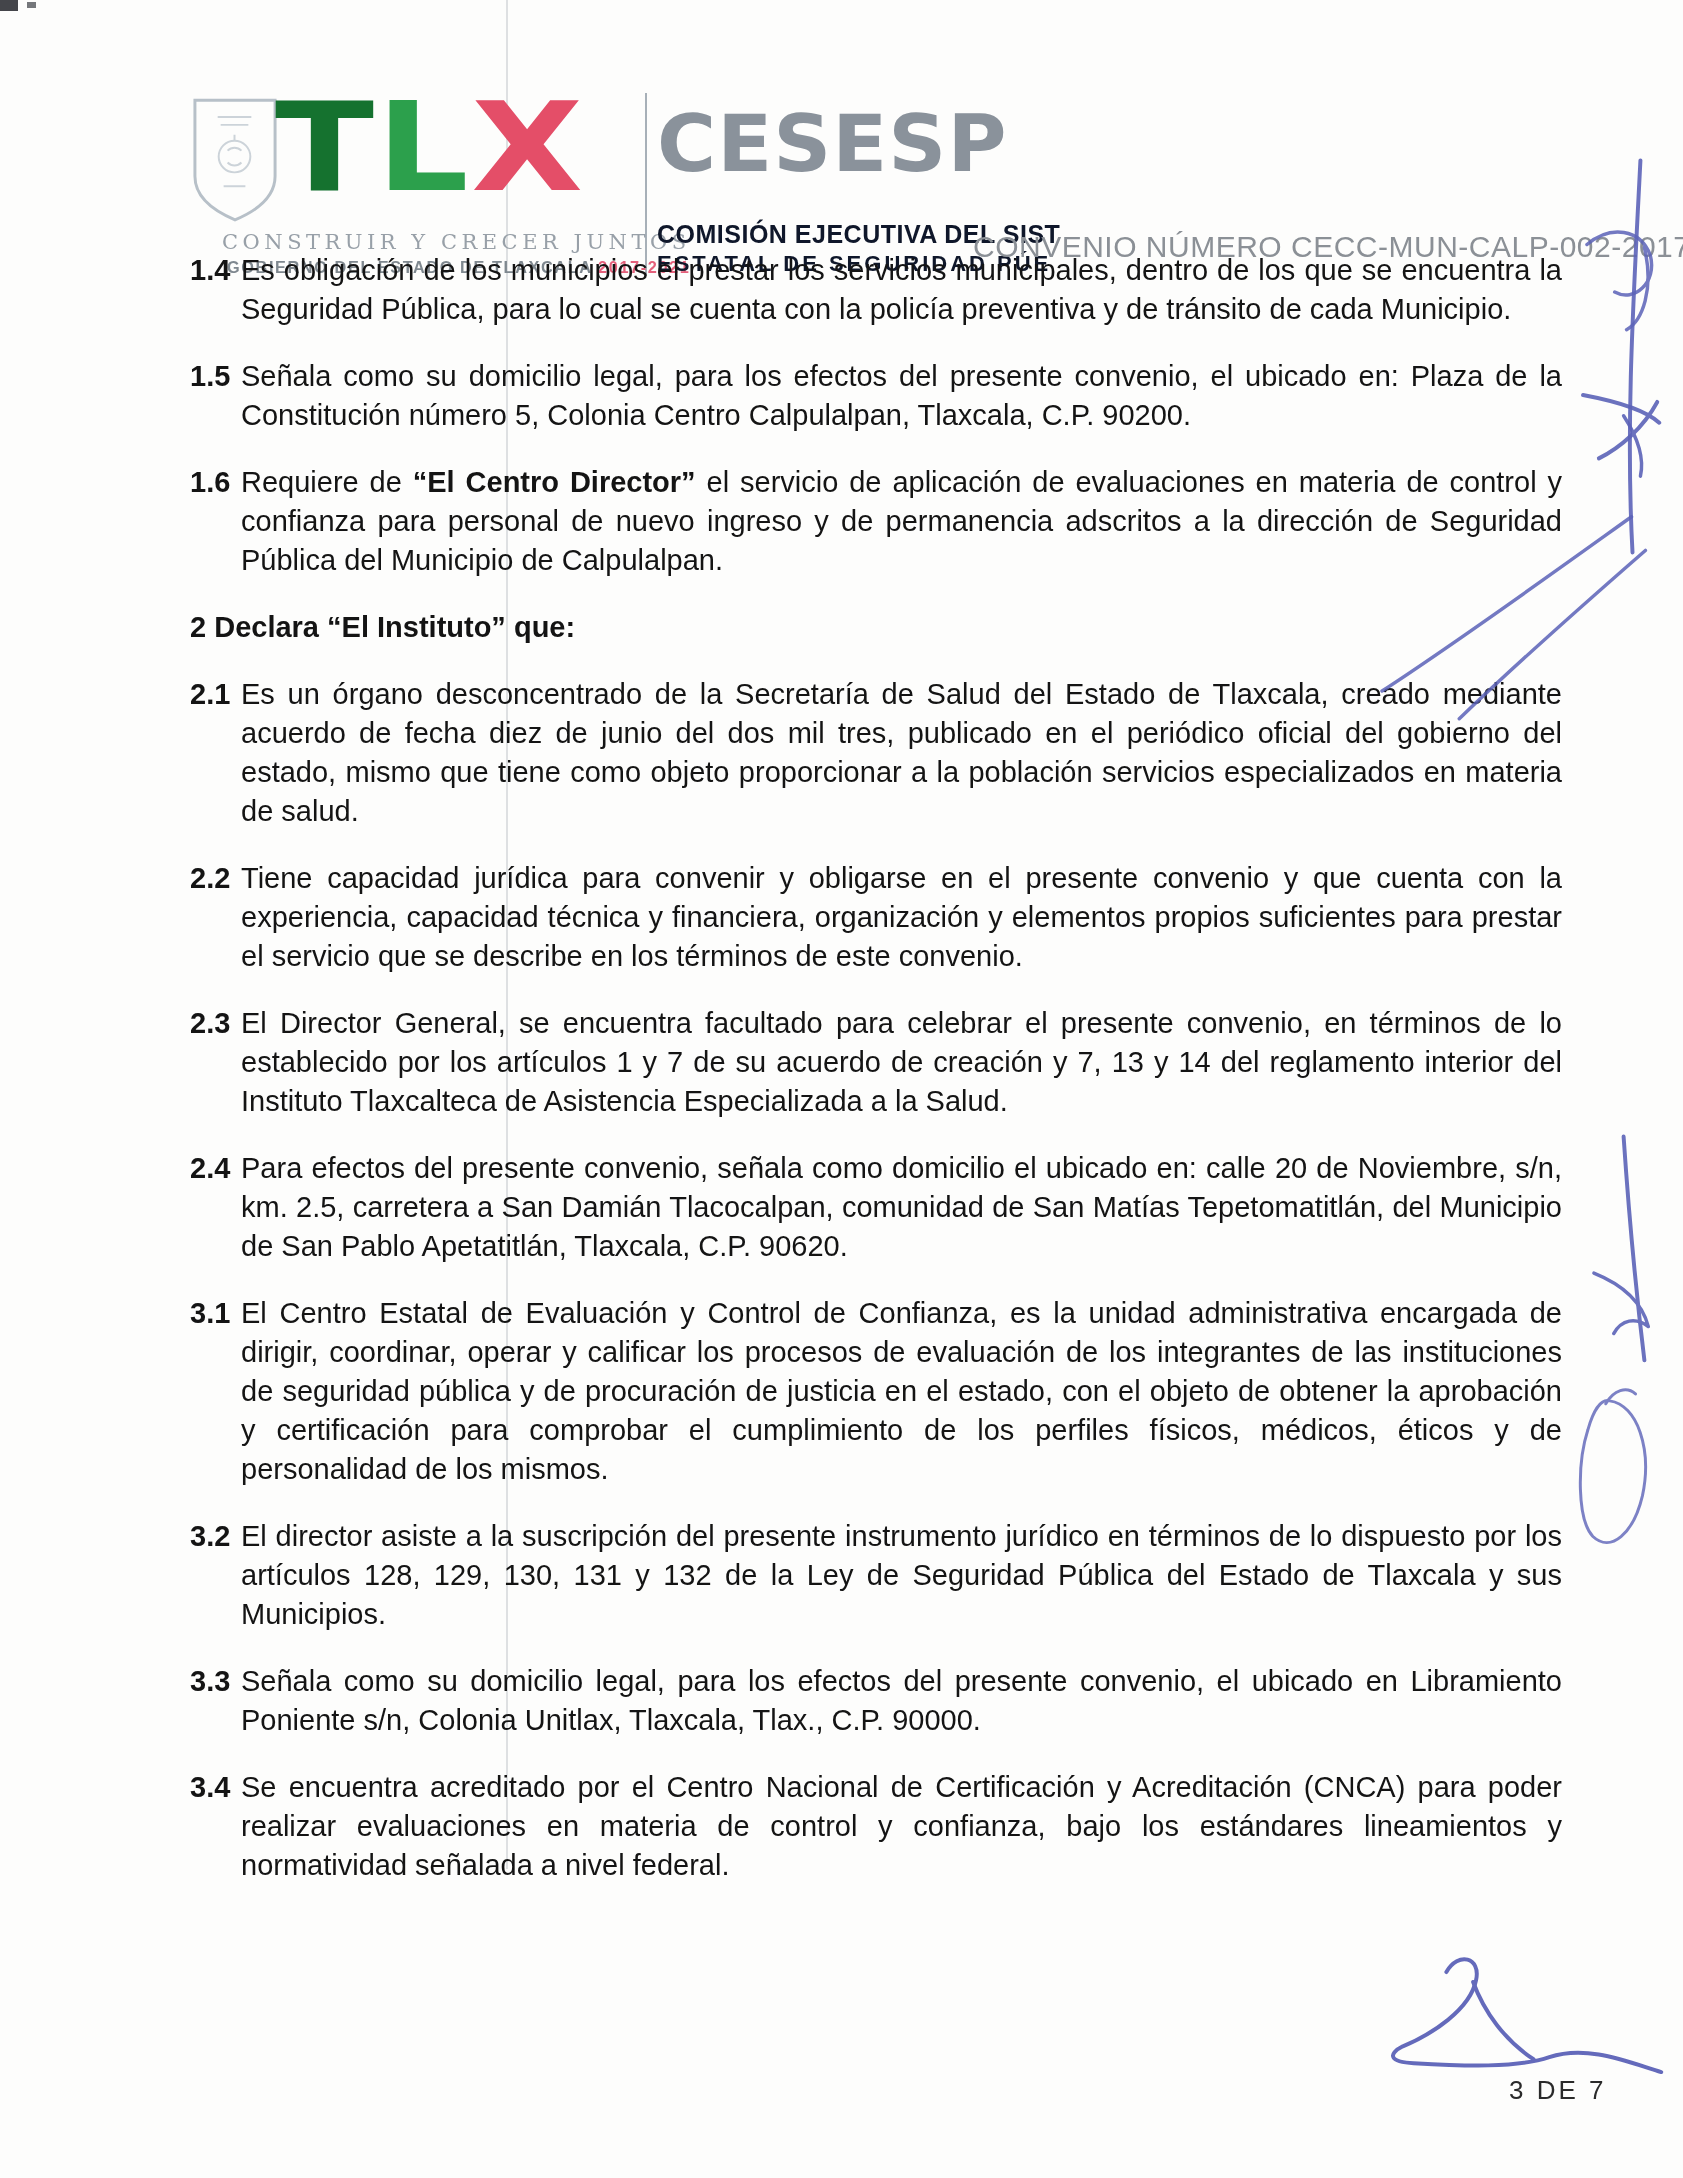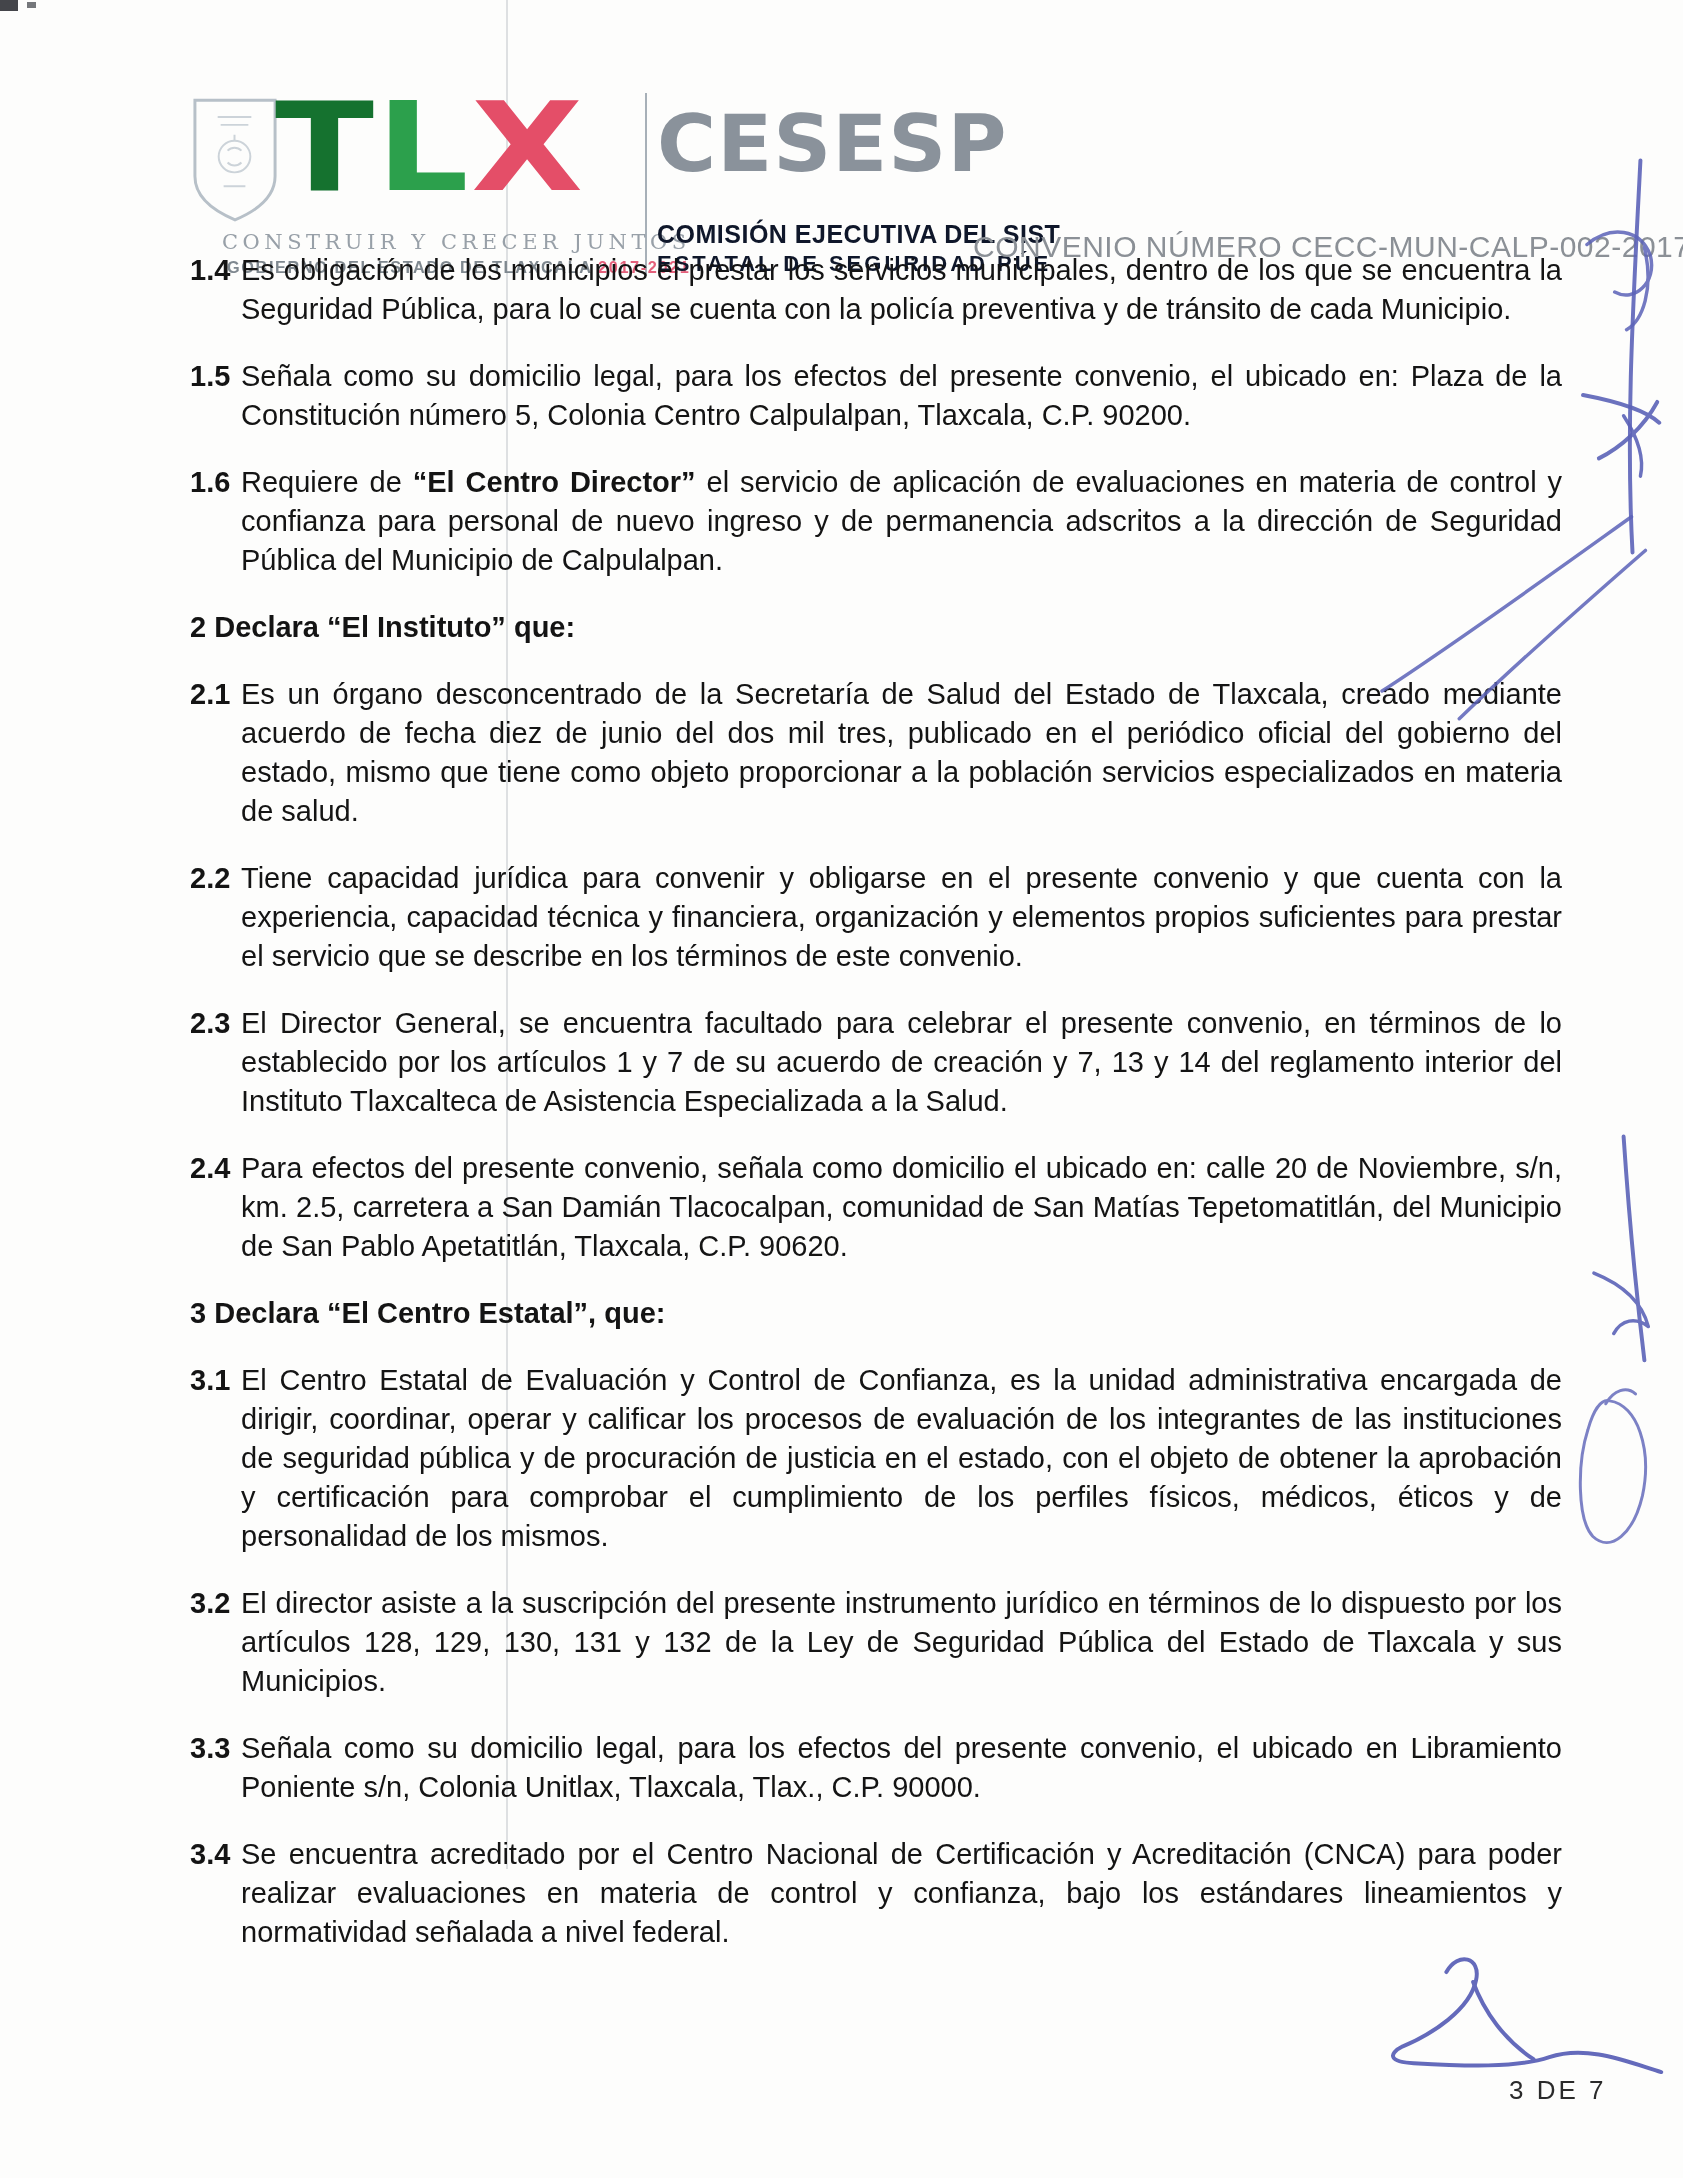--- a/index.html
+++ b/index.html
@@ -105,21 +105,20 @@
 
   <div class="main">
       <div class="para item"><span class="pnum">1.4</span> <span class="ptext"><span>Es obligación de los municipios el prestar los servicios municipales, dentro de los que se encuentra la Seguridad Pública, para lo cual se cuenta con la policía preventiva y de tránsito de cada Municipio.</span></span></div>
       <div class="para item"><span class="pnum">1.5</span> <span class="ptext"><span>Señala como su domicilio legal, para los efectos del presente convenio, el ubicado en: Plaza de la Constitución número 5, Colonia Centro Calpulalpan, Tlaxcala, C.P. 90200.</span></span></div>
       <div class="para item"><span class="pnum">1.6</span> <span class="ptext"><span>Requiere de </span><b>“El Centro Director”</b><span> el servicio de aplicación de evaluaciones en materia de control y confianza para personal de nuevo ingreso y de permanencia adscritos a la dirección de Seguridad Pública del Municipio de Calpulalpan.</span></span></div>
       <div class="para heading"><span class="pnum">2</span> <span class="ptext"><b>Declara “El Instituto” que:</b></span></div>
       <div class="para item"><span class="pnum">2.1</span> <span class="ptext"><span>Es un órgano desconcentrado de la Secretaría de Salud del Estado de Tlaxcala, creado mediante acuerdo de fecha diez de junio del dos mil tres, publicado en el periódico oficial del gobierno del estado, mismo que tiene como objeto proporcionar a la población servicios especializados en materia de salud.</span></span></div>
       <div class="para item"><span class="pnum">2.2</span> <span class="ptext"><span>Tiene capacidad jurídica para convenir y obligarse en el presente convenio y que cuenta con la experiencia, capacidad técnica y financiera, organización y elementos propios suficientes para prestar el servicio que se describe en los términos de este convenio.</span></span></div>
       <div class="para item"><span class="pnum">2.3</span> <span class="ptext"><span>El Director General, se encuentra facultado para celebrar el presente convenio, en términos de lo establecido por los artículos 1 y 7 de su acuerdo de creación y 7, 13 y 14 del reglamento interior del Instituto Tlaxcalteca de Asistencia Especializada a la Salud.</span></span></div>
       <div class="para item"><span class="pnum">2.4</span> <span class="ptext"><span>Para efectos del presente convenio, señala como domicilio el ubicado en: calle 20 de Noviembre, s/n, km. 2.5, carretera a San Damián Tlacocalpan, comunidad de San Matías Tepetomatitlán, del Municipio de San Pablo Apetatitlán, Tlaxcala, C.P. 90620.</span></span></div>
-      <div class="para heading"><span class="pnum">3</span> <span class="ptext"><b>Declara “El Centro Estatal”, que:</b></span></div>
       <div class="para item"><span class="pnum">3.1</span> <span class="ptext"><span>El Centro Estatal de Evaluación y Control de Confianza, es la unidad administrativa encargada de dirigir, coordinar, operar y calificar los procesos de evaluación de los integrantes de las instituciones de seguridad pública y de procuración de justicia en el estado, con el objeto de obtener la aprobación y certificación para comprobar el cumplimiento de los perfiles físicos, médicos, éticos y de personalidad de los mismos.</span></span></div>
       <div class="para item"><span class="pnum">3.2</span> <span class="ptext"><span>El director asiste a la suscripción del presente instrumento jurídico en términos de lo dispuesto por los artículos 128, 129, 130, 131 y 132 de la Ley de Seguridad Pública del Estado de Tlaxcala y sus Municipios.</span></span></div>
       <div class="para item"><span class="pnum">3.3</span> <span class="ptext"><span>Señala como su domicilio legal, para los efectos del presente convenio, el ubicado en Libramiento Poniente s/n, Colonia Unitlax, Tlaxcala, Tlax., C.P. 90000.</span></span></div>
       <div class="para item"><span class="pnum">3.4</span> <span class="ptext"><span>Se encuentra acreditado por el Centro Nacional de Certificación y Acreditación (CNCA) para poder realizar evaluaciones en materia de control y confianza, bajo los estándares lineamientos y normatividad señalada a nivel federal.</span></span></div>
     </div>
 
   <div class="page-number">3 DE 7</div>
 
   <svg class="pen-overlay pen" viewBox="0 0 1700 2200" style="color: rgb(92, 99, 184);">
     <g opacity="0.9">

